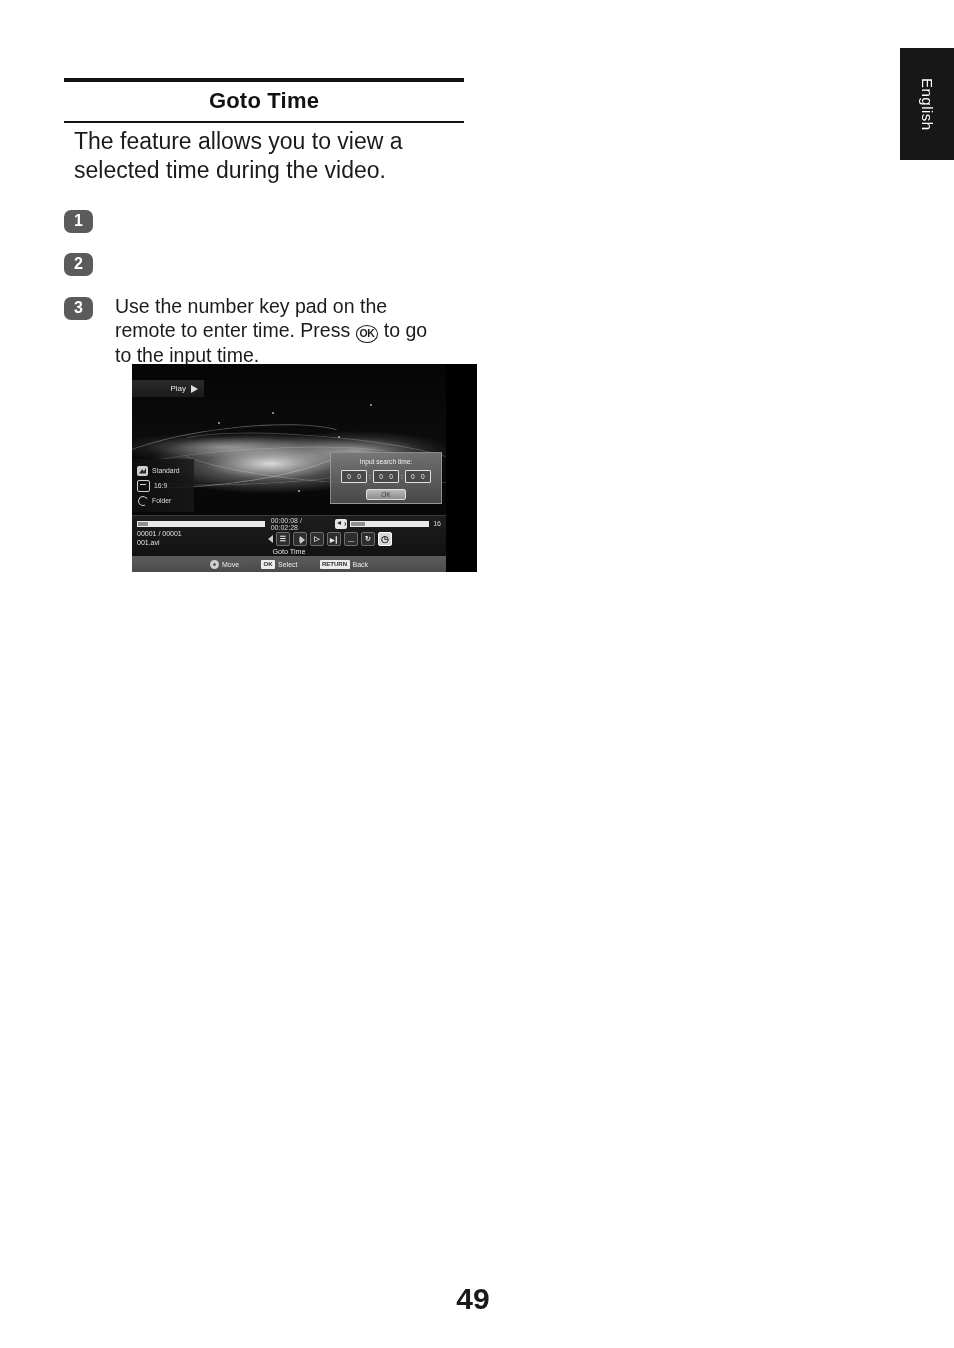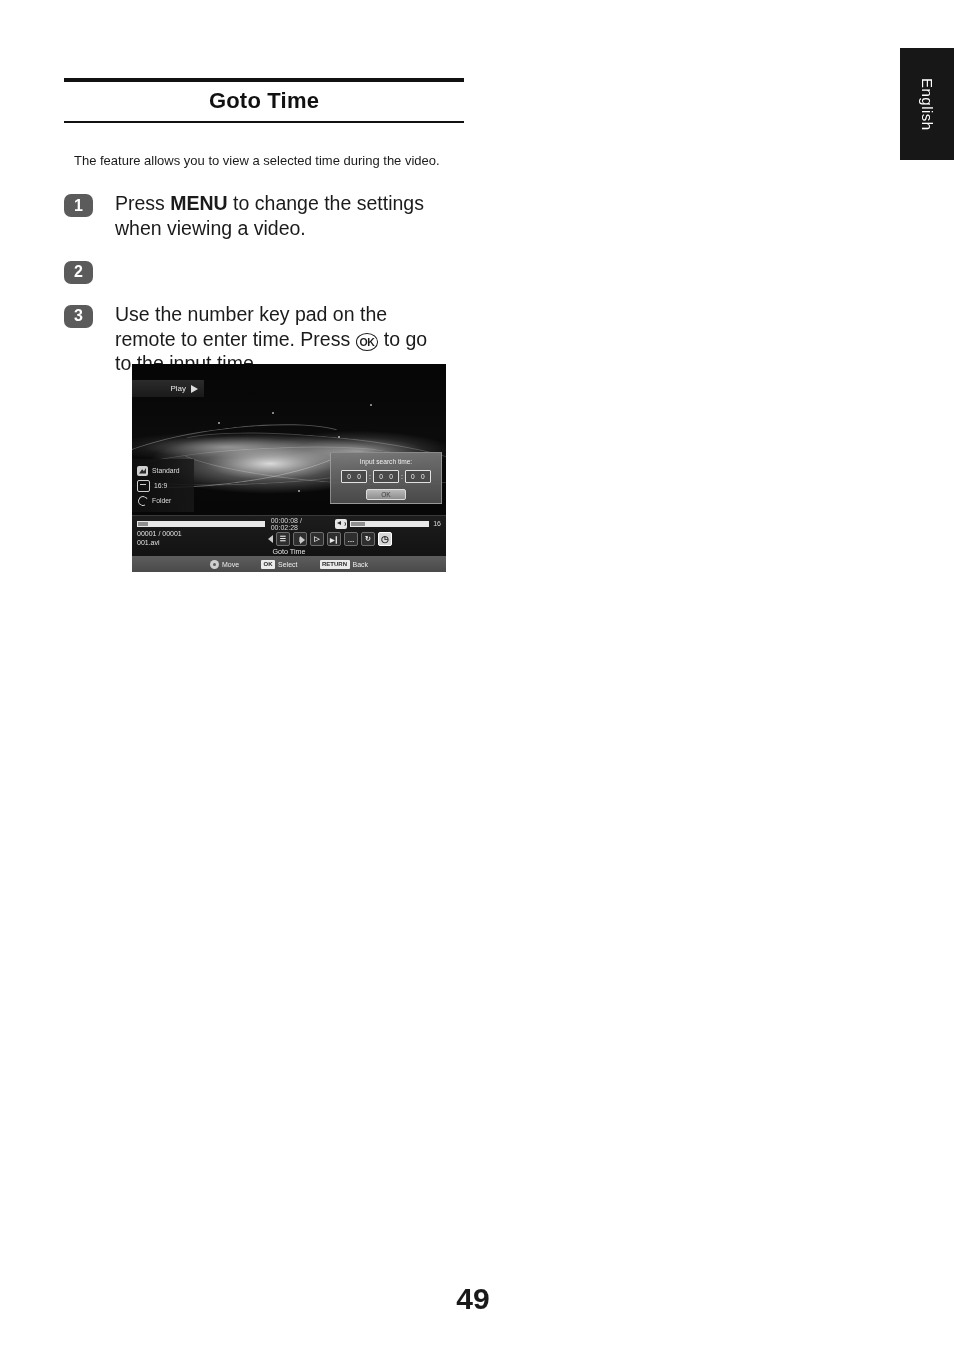--- a/index.html
+++ b/index.html
@@ -42,23 +42,23 @@
   .page-title{
     text-align:center;
     font-size:22px;
     font-weight:bold;
     letter-spacing:.2px;
     padding:6px 0 7px 0;
     color:#111;
   }
 
   .intro{
-    margin-top:30px;
+    margin-top:4px;
     margin-left:10px;
-    font-size:13px;
+    font-size:23px;
     line-height:1.25;
     color:#1b1b1b;
     width:388px;
   }
 
   
   .steps{ margin-top:22px; }
   .step{
     display:flex;
     align-items:flex-start;
@@ -128,20 +128,21 @@
   }
 
   
   .tv{
     position:absolute;
     left:132px; top:364px;
     width:314px; height:208px;
     background:#000;
     overflow:hidden;
     font-family:"Liberation Sans", sans-serif;
+    padding-left:31px;
   }
   .tv-video{
     position:absolute;left:0;top:0;width:314px;height:151px;
     background:
       radial-gradient(ellipse 170px 42px at 44% 66%, rgba(255,255,255,0.85) 0%, rgba(255,255,255,0.28) 38%, rgba(255,255,255,0.0) 72%),
       radial-gradient(ellipse 120px 26px at 72% 58%, rgba(255,255,255,0.55) 0%, rgba(255,255,255,0.10) 55%, rgba(255,255,255,0) 80%),
       radial-gradient(ellipse 140px 18px at 30% 55%, rgba(255,255,255,0.45) 0%, rgba(255,255,255,0.06) 60%, rgba(255,255,255,0) 85%),
       linear-gradient(#050505,#0b0b0b 45%,#070707 100%);
     overflow:hidden;
   }
@@ -393,23 +394,20 @@
     <div class="page-title">Goto Time</div>
     <div class="rule-bottom"></div>
   </div>
 
   <div class="intro">The feature allows you to view a selected time during the video.</div>
 
   <div class="steps">
 
     <div class="step">
       <div class="badge">1</div>
-      <div class="step-text">
-        <span>Press </span><b>MENU</b><span> to change the settings when viewing a video.</span>
-      </div>
     </div>
 
     <div class="step" style="margin-bottom:18px;">
       <div class="badge">2</div>
     </div>
 
     <div class="step">
       <div class="badge">3</div>
       <div class="step-text">
         <span>Use the number key pad on the remote to enter time. Press </span><span class="ico-ok-inline">OK</span><span> to go to the input time.</span>

